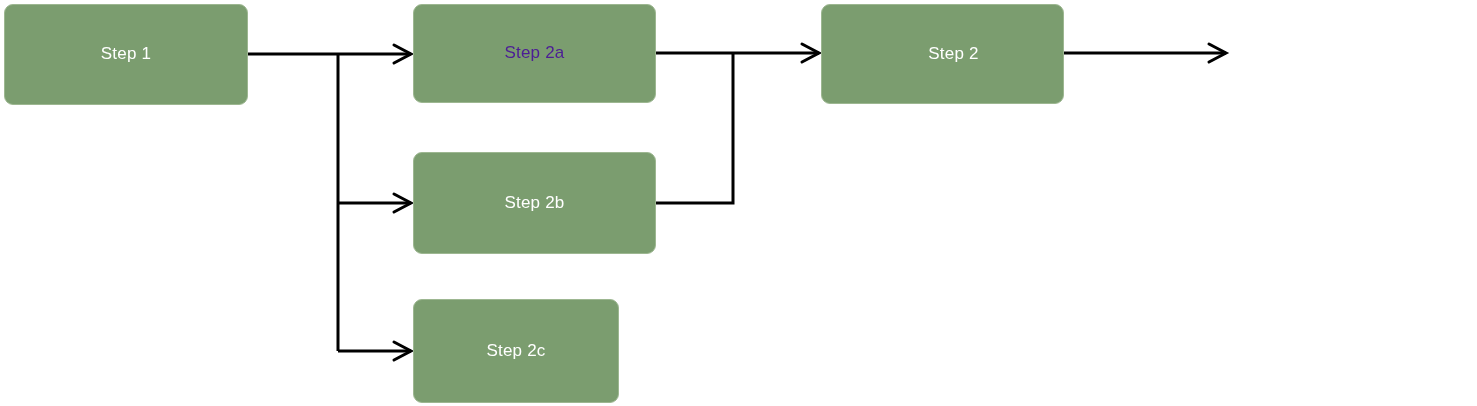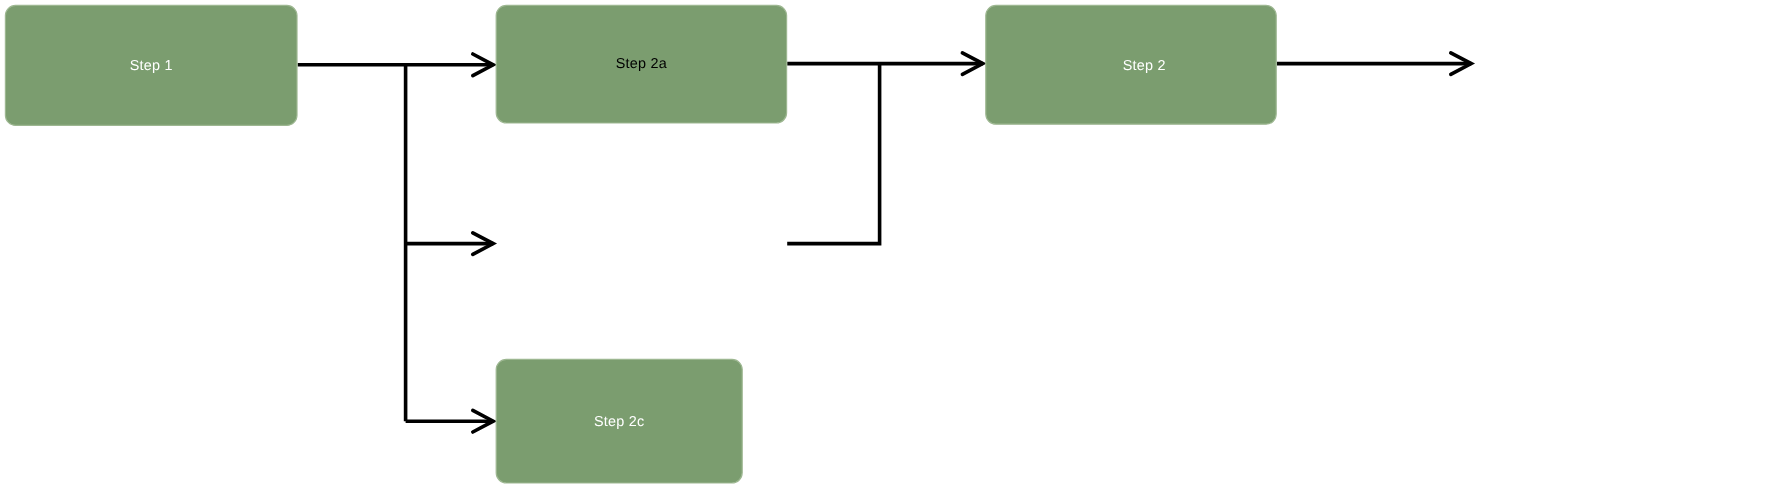--- a/index.html
+++ b/index.html
@@ -26,21 +26,21 @@
   .node {
     position: absolute;
     box-sizing: border-box;
     border-radius: 9px;
     display: flex;
     align-items: center;
     justify-content: center;
     text-align: center;
   }
   .node span {
-    font-size: 12px;
+    font-size: 17px;
     line-height: 1.2;
     letter-spacing: 0.2px;
   }
 </style>
 </head>
 <body>
 
 <div id="canvas">
 
   <svg id="edges" viewBox="0 0 1477 406" xmlns="http://www.w3.org/2000/svg">
@@ -57,21 +57,24 @@
         <polyline points="656,53 819,53" fill="none" stroke="#000000" stroke-width="3" marker-end="url(#openArrow)"></polyline>
         <polyline points="656,203 733,203 733,53" fill="none" stroke="#000000" stroke-width="3"></polyline>
         <polyline points="1064,53 1226,53" fill="none" stroke="#000000" stroke-width="3" marker-end="url(#openArrow)"></polyline>
       </g>
   </svg>
 
   <div class="node" style="left: 4px; top: 4px; width: 244px; height: 101px; background: rgb(123, 157, 111); border: 1px solid rgb(157, 183, 145);">
     <span style="color: rgb(255, 255, 255);">Step 1</span>
   </div>
   <div class="node" style="left: 413px; top: 4px; width: 243px; height: 99px; background: rgb(123, 157, 111); border: 1px solid rgb(157, 183, 145);">
-    <span style="color: #000000;">Step 2a</span>
+    <span style="color: #4c1d95;">Step 2a</span>
+  </div>
+  <div class="node" style="left: 413px; top: 152px; width: 243px; height: 102px; background: rgb(123, 157, 111); border: 1px solid rgb(157, 183, 145);">
+    <span style="color: rgb(255, 255, 255);">Step 2b</span>
   </div>
   <div class="node" style="left: 413px; top: 299px; width: 206px; height: 104px; background: rgb(123, 157, 111); border: 1px solid rgb(157, 183, 145);">
     <span style="color: rgb(255, 255, 255);">Step 2c</span>
   </div>
   <div class="node" style="left: 821px; top: 4px; width: 243px; height: 100px; background: rgb(123, 157, 111); border: 1px solid rgb(157, 183, 145); padding-left: 22px;">
     <span style="color: rgb(255, 255, 255);">Step 2</span>
   </div>
 
 </div>
 

